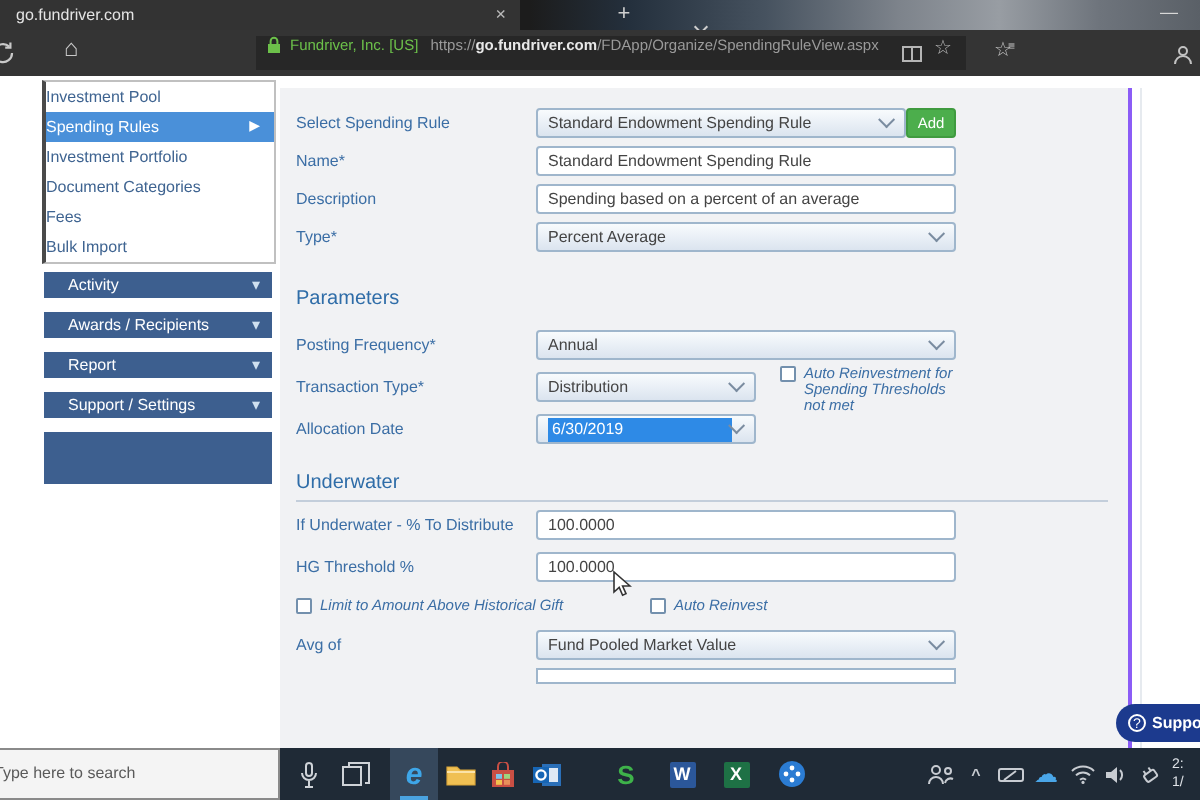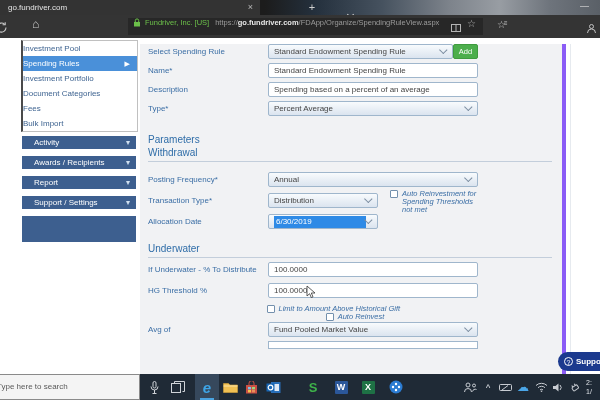--- a/index.html
+++ b/index.html
@@ -29,21 +29,21 @@
   .url b { color:#e8e8e8; font-weight:bold; }
   .rv-icon { margin:0 4px; }
   .star-icon { color:#b5b5b5; font-size:10px; margin:0 2px; }
   .favadd-btn { position:absolute; left:497px; top:4px; color:#c2c2c2; font-size:10px; }
   .favadd-btn i { font-style:normal; font-size:6px; position:relative; top:-3px; left:-2px; }
   .hub-btn { position:absolute; left:586px; top:5px; }
 
   
   .page { position:absolute; left:0; top:38px; width:600px; height:336px; background:#ffffff; }
   .main { position:absolute; left:140px; top:6px; width:426px; height:330px; background:#f1f2f4;
-    border-right:4px solid #8b5cf6; padding:0 0 0 8px; }
+    border-right:2px solid #8b5cf6; padding:10px 0 0 8px; }
   .right-line { position:absolute; left:570px; top:6px; width:1px; height:330px; background:#e6eaef; }
 
   .frow { display:flex; align-items:center; height:15px; margin-bottom:4px; position:relative; }
   .flabel { width:120px; color:#3b6ea5; font-size:8px; flex:none; }
   .tinput { height:15px; background:#fff; border:1px solid #9fb6cc; border-radius:2px;
     font-size:8px; color:#444; line-height:13px; padding:0 5px; }
   .combo { height:15px; background:linear-gradient(#f8fbfd,#dbe4ef); border:1px solid #9fb6cc; border-radius:2px;
     font-size:8px; color:#444; display:flex; align-items:center; padding:0 2px 0 5px; }
   .combo .cval { flex:1; line-height:13px; white-space:nowrap; overflow:hidden; }
   .chev { width:6px; height:6px; border-right:1.2px solid #7a8ca0; border-bottom:1.2px solid #7a8ca0;
@@ -61,21 +61,21 @@
   .mt14 { margin-top:14px; }
   .mt10 { margin-top:10px; }
   .mt8  { margin-top:8px; }
   .mt7  { margin-top:7px; }
   .mt4  { margin-top:4px; }
   .mb6  { margin-bottom:6px; }
 
   .cb { width:8px; height:8px; background:#fff; border:1px solid #7390ad; border-radius:1px; flex:none; margin-right:4px; }
   .cb-label { color:#3b6ea5; font-size:7.5px; line-height:8px;font-style:italic; }
   .checkwrap { margin-left:12px; width:88px; display:flex; align-items:flex-start; position:relative; top:1px; }
-  .cbrow { display:flex; align-items:center; height:9px;flex-direction:column; }
+  .cbrow { display:flex; align-items:center; height:9px; }
   .cbgroup { display:flex; align-items:center; }
   .partial-field { width:210px; height:8px; background:#fff; border:1px solid #9fb6cc; margin-left:120px; margin-top:3px; }
 
   
   .sidebar { position:absolute; left:0; top:0; width:140px; height:336px; background:#fff; }
   .submenu { position:absolute; left:21px; top:2px; width:117px; background:#fff;
     border:1px solid #c0c0c0; border-left:2px solid #4a4a4a; }
   .sub-item { height:15px; line-height:15px; font-size:8px; color:#3f6491; position:relative; }
   .sub-item.active { background:#4a90d9; color:#fff; }
   .sub-arrow { position:absolute; right:7px; top:0; color:#fff; font-size:7px; }
@@ -180,21 +180,20 @@
 
       <div class="frow">
         <div class="flabel">Type*</div>
         <div class="combo w-full">
           <span class="cval">Percent Average</span>
           <span class="chev"></span>
         </div>
       </div>
 
       <div class="h-plain">Parameters</div>
-      <div class="h-under">Withdrawal</div>
 
       <div class="frow mt10 mb6">
         <div class="flabel">Posting Frequency*</div>
         <div class="combo w-full">
           <span class="cval">Annual</span>
           <span class="chev"></span>
         </div>
       </div>
 
       <div class="frow mb6">

